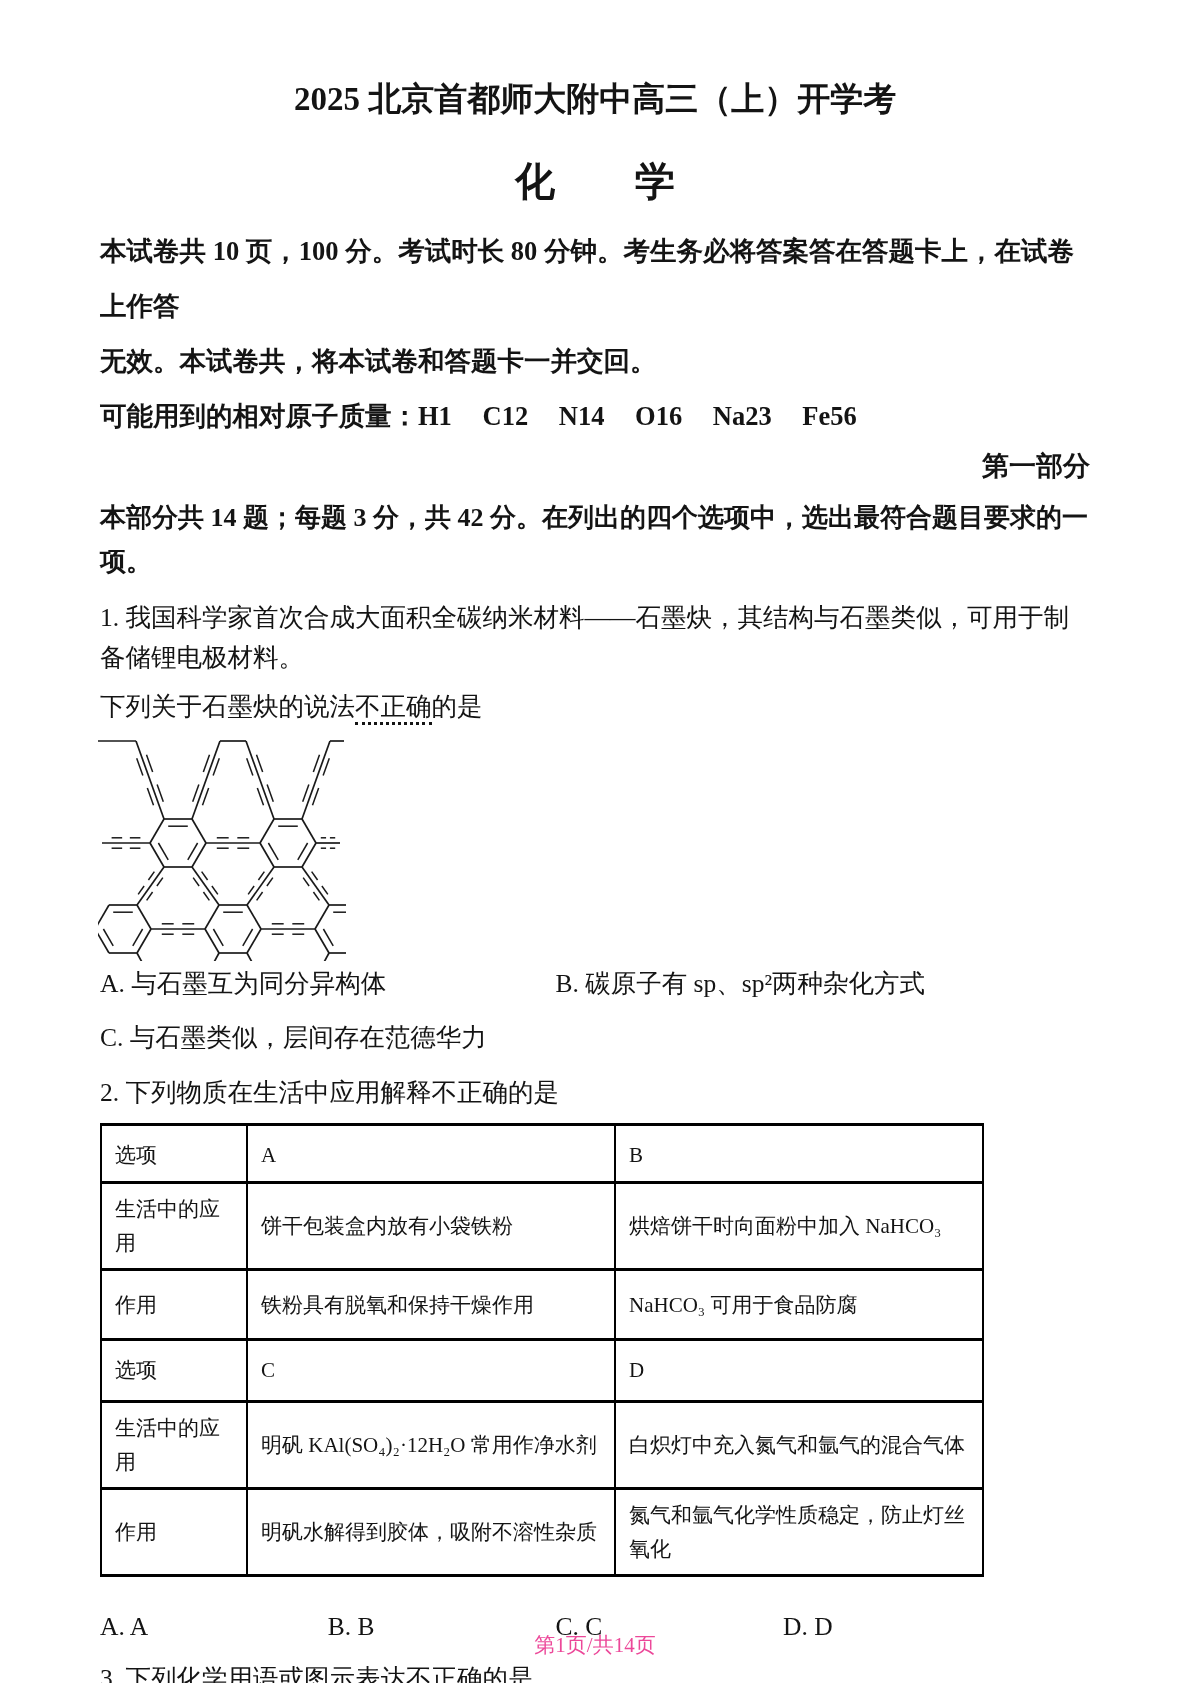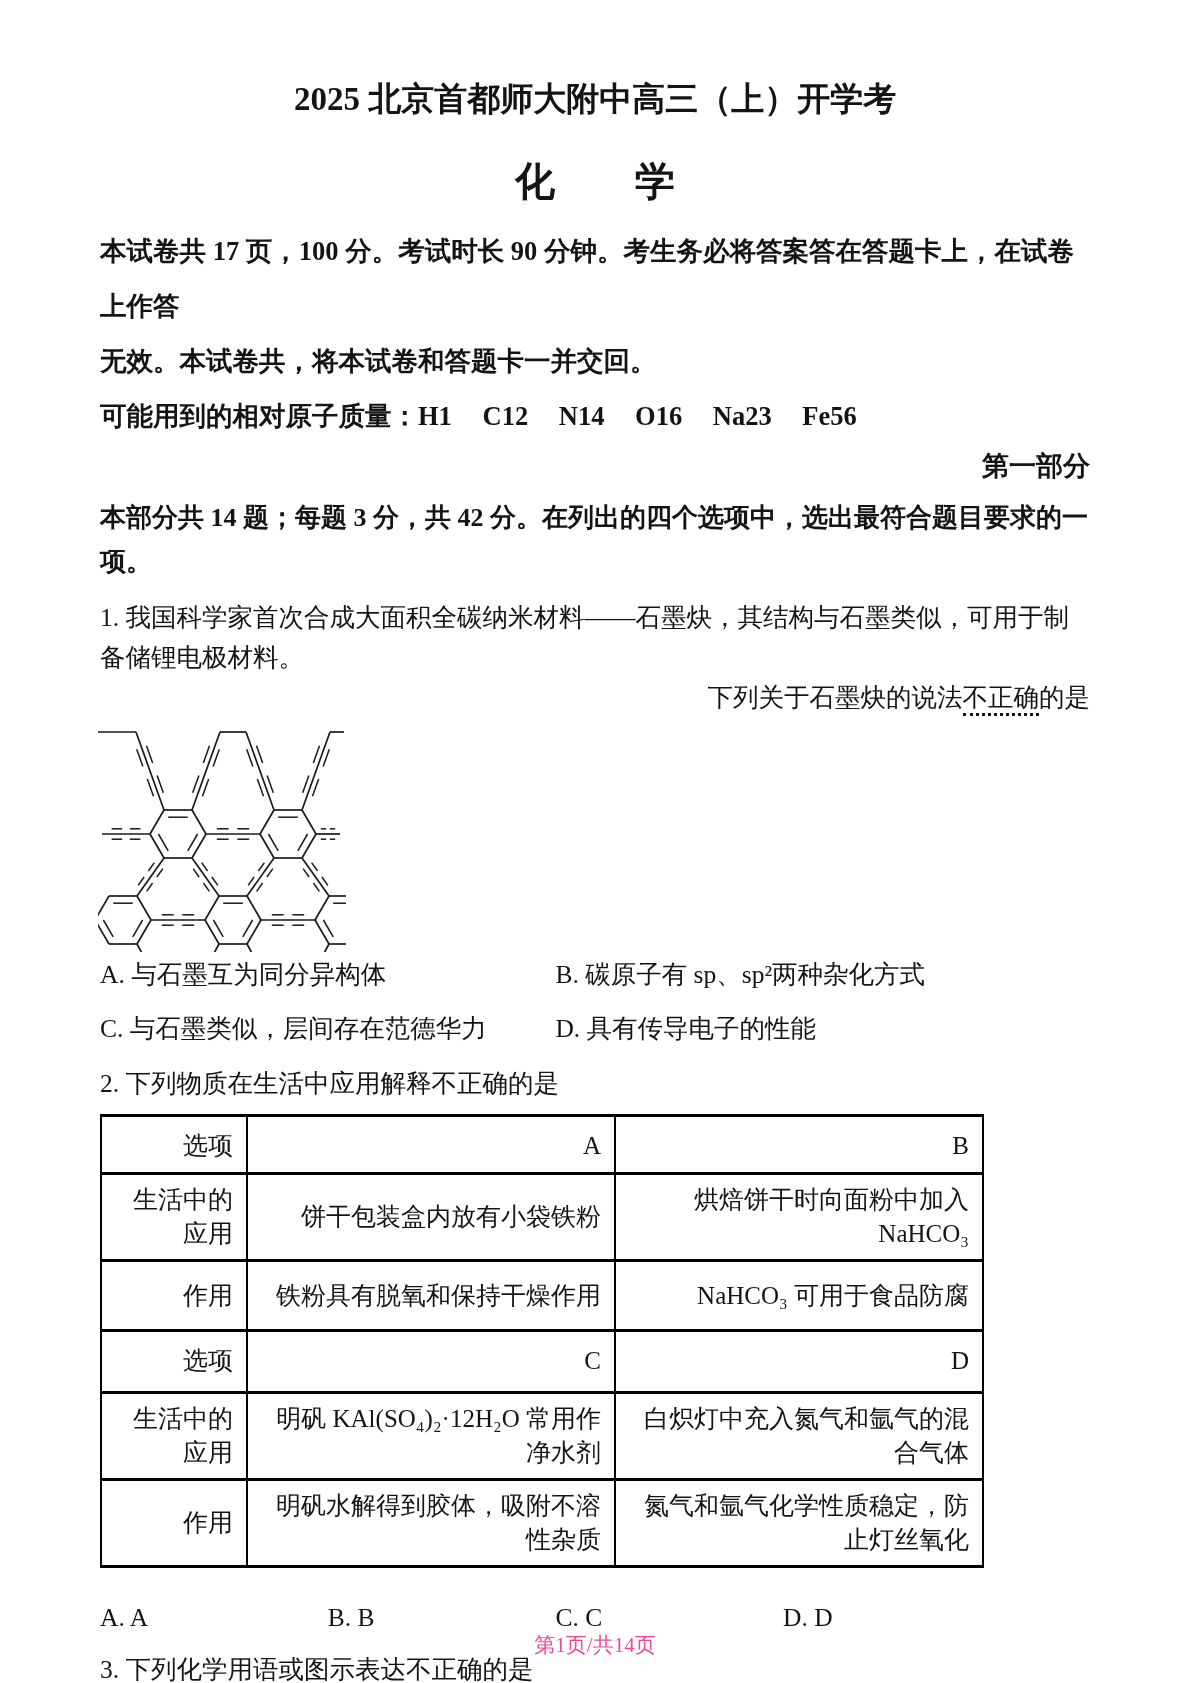--- a/index.html
+++ b/index.html
@@ -13,51 +13,51 @@
   .title { font-size:33px; font-weight:bold; text-align:center; line-height:42px; }
   .subject { font-size:40px; font-weight:bold; text-align:center; margin-top:36px; line-height:52px; }
   .intro-line { font-size:26.5px; font-weight:bold; line-height:55px; }
   .intro-block { margin-top:16px; }
   .masses-line { font-size:26.5px; font-weight:bold; line-height:55px; }
   .masses-values { word-spacing:24px; }
   .part-title { font-size:27px; font-weight:bold; text-align:right; line-height:44px; }
   .part-instr { font-size:26px; font-weight:bold; margin-top:8px; line-height:44px; }
   .q-text { font-size:25.5px; line-height:40px; }
   .q1-l1 { margin-top:14px; }
-  .q1-l2 { margin-top:0px;text-align:right; }
+  .q1-l2 { margin-top:9px; }
   .emph { border-bottom:3.5px dotted #141414; padding-bottom:1px; }
   #graphyne { display:block; margin:4px 0 0 -2px; }
   .opt-row { display:flex; font-size:25.5px; line-height:38px; }
   .opt-row.r1 { margin-top:4px; }
   .opt-row.r2 { margin-top:16px; }
   .opt-left { flex:0 0 46%; }
   .opt-right { flex:1; }
   .q2-text { margin-top:16px; }
   table.q2 { border-collapse:collapse; width:882px; margin-top:10px; table-layout:fixed; }
   table.q2 td {
     border-left:2px solid #000; border-right:2px solid #000;
     border-top:3px solid #000; border-bottom:3px solid #000;
-    font-size:25px; padding:8px 13px; vertical-align:middle; line-height:34px;text-align:right;
+    font-size:21px; padding:8px 13px; vertical-align:middle; line-height:34px;
   }
   tr.vtop td { vertical-align:top; padding-top:12px; }
   tr.h56 td { height:58px; } tr.h70 td { height:72px; } tr.h68 td { height:70px; }
   tr.h60 td { height:62px; } tr.h72 td { height:72px; }
   .answer-row { display:flex; font-size:25.5px; margin-top:32px; line-height:36px; }
   .answer-row span { flex:0 0 23%; }
   .q3-text { margin-top:14px; }
   .footer { position:absolute; left:0; right:0; bottom:24px; text-align:center; font-size:21px; color:#ec4899; }
 </style>
 </head>
 <body>
 
 <div class="title">2025 北京首都师大附中高三（上）开学考</div>
 <div class="subject">化　　学</div>
 
 <div class="intro-block">
-  <div class="intro-line">本试卷共 17 页，100 分。考试时长 90 分钟。考生务必将答案答在答题卡上，在试卷上作答</div>
+  <div class="intro-line">本试卷共 10 页，100 分。考试时长 80 分钟。考生务必将答案答在答题卡上，在试卷上作答</div>
   <div class="intro-line">无效。本试卷共，将本试卷和答题卡一并交回。</div>
 </div>
 
 <div class="masses-line"><span>可能用到的相对原子质量：</span><span class="masses-values">H1 C12 N14 O16 Na23 Fe56</span></div>
 
 <div class="part-title">第一部分</div>
 <div class="part-instr">本部分共 14 题；每题 3 分，共 42 分。在列出的四个选项中，选出最符合题目要求的一项。</div>
 
 <div class="q-text q1-l1">1. 我国科学家首次合成大面积全碳纳米材料——石墨炔，其结构与石墨类似，可用于制备储锂电极材料。</div>
 <div class="q-text q1-l2"><span>下列关于石墨炔的说法</span><span class="emph">不正确</span><span>的是</span></div>
@@ -181,21 +181,20 @@
     <line x1="39" y1="222" x2="52" y2="246" stroke="#1a1a1a" stroke-width="1.7"></line>
     <line x1="231" y1="222" x2="218" y2="246" stroke="#1a1a1a" stroke-width="1.7"></line>
   </svg>
 
 <div class="opt-row r1">
   <div class="opt-left"><span>A.</span> <span>与石墨互为同分异构体</span></div>
   <div class="opt-right"><span>B.</span> <span>碳原子有 sp、sp²两种杂化方式</span></div>
 </div>
 <div class="opt-row r2">
   <div class="opt-left"><span>C.</span> <span>与石墨类似，层间存在范德华力</span></div>
-  <div class="opt-right"><span>D.</span> <span>具有传导电子的性能</span></div>
 </div>
 
 <div class="q-text q2-text">2. 下列物质在生活中应用解释不正确的是</div>
 
 <table class="q2">
   <colgroup>
       <col style="width:146px">
       <col style="width:368px">
       <col style="width:368px">
     </colgroup>

